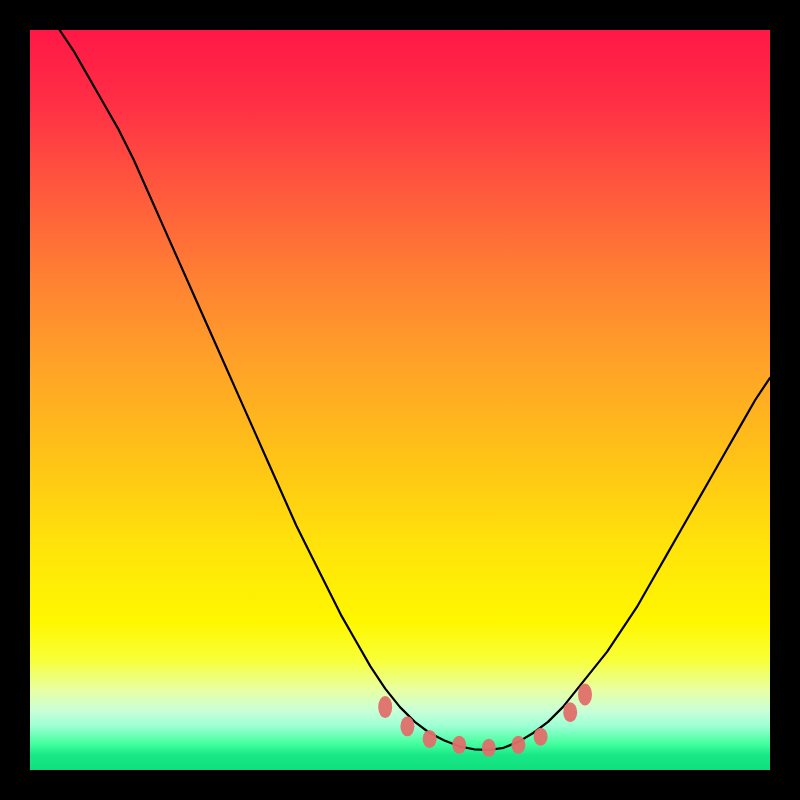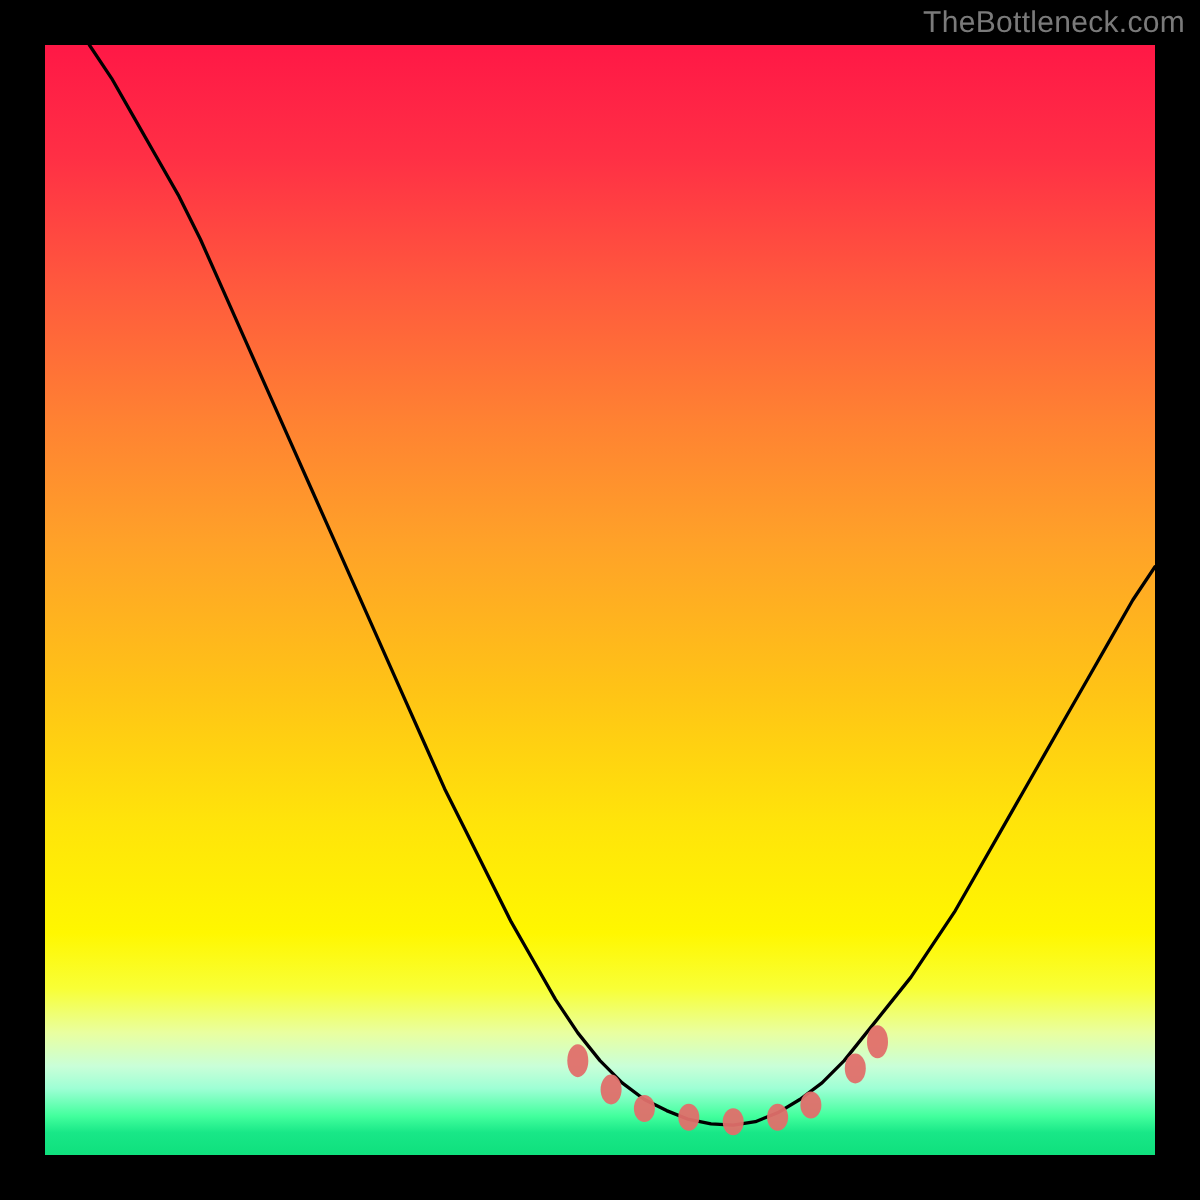--- a/index.html
+++ b/index.html
@@ -76,14 +76,13 @@
         <ellipse cx="377.40" cy="696.34" rx="7" ry="10" fill="#e06f6a" fill-opacity="0.95"></ellipse>
         <ellipse cx="399.60" cy="708.92" rx="7" ry="9" fill="#e06f6a" fill-opacity="0.95"></ellipse>
         <ellipse cx="429.20" cy="714.84" rx="7" ry="9" fill="#e06f6a" fill-opacity="0.95"></ellipse>
         <ellipse cx="458.80" cy="717.80" rx="7" ry="9" fill="#e06f6a" fill-opacity="0.95"></ellipse>
         <ellipse cx="488.40" cy="714.84" rx="7" ry="9" fill="#e06f6a" fill-opacity="0.95"></ellipse>
         <ellipse cx="510.60" cy="706.70" rx="7" ry="9" fill="#e06f6a" fill-opacity="0.95"></ellipse>
         <ellipse cx="540.20" cy="682.28" rx="7" ry="10" fill="#e06f6a" fill-opacity="0.95"></ellipse>
         <ellipse cx="555.00" cy="664.52" rx="7" ry="11" fill="#e06f6a" fill-opacity="0.95"></ellipse>
       </svg>
   </div>
-  <div class="watermark">TheBottleneck.com</div>
 </div>
 
 </body></html>

